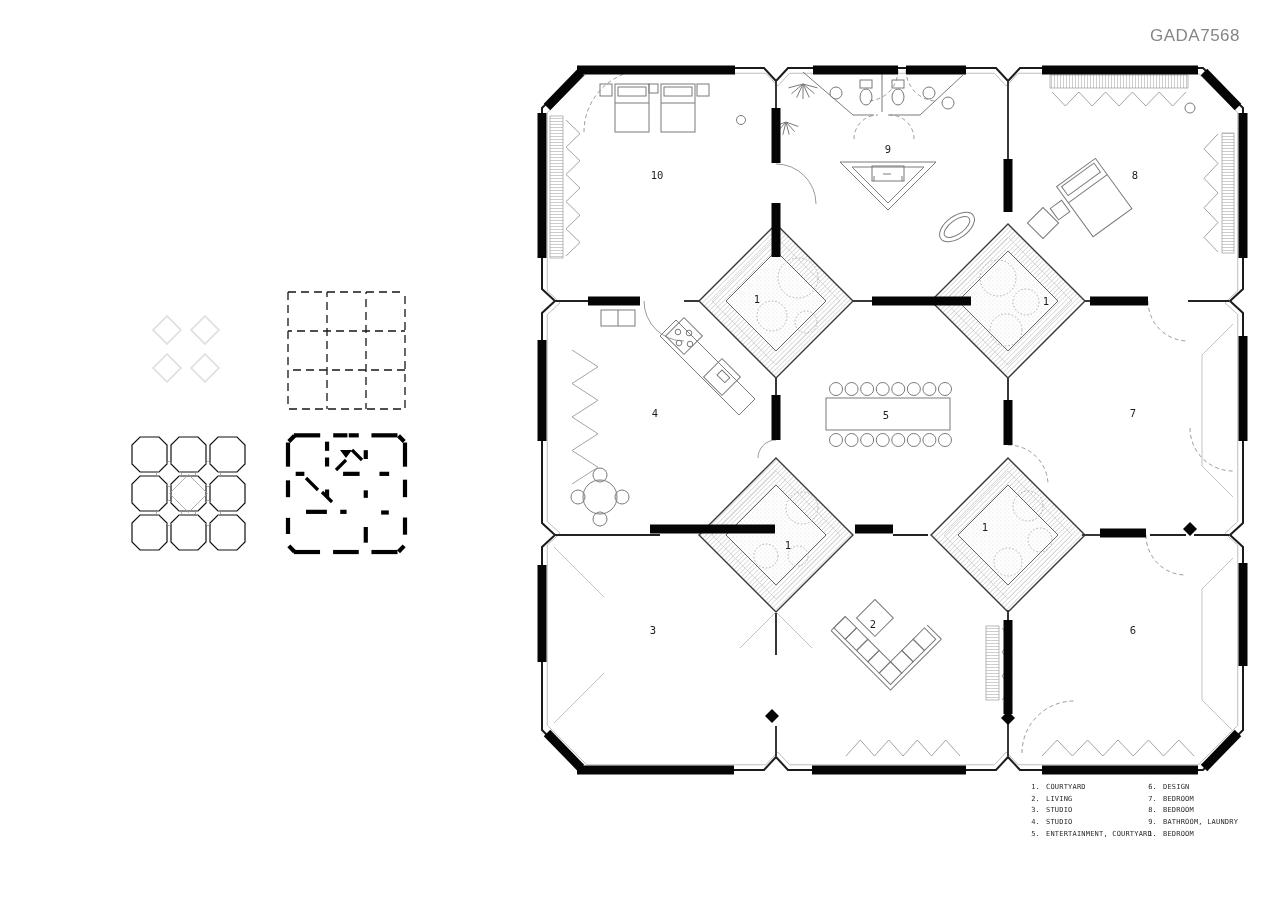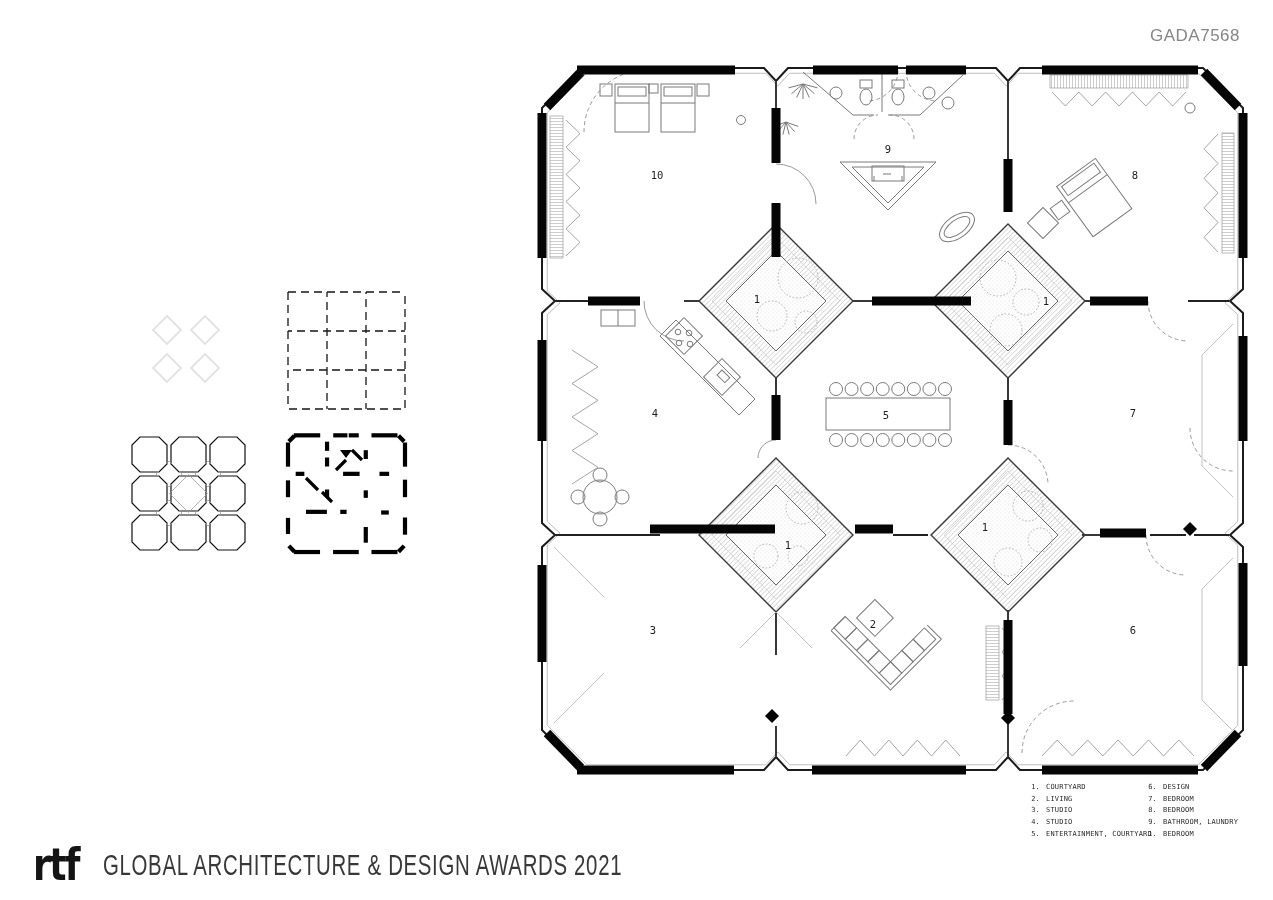--- a/index.html
+++ b/index.html
@@ -424,18 +424,14 @@
           <span class="lg-num">9.</span>
           <span>BATHROOM, LAUNDRY</span>
         </div>
         <div class="lg-row">
           <span class="lg-num">1.</span>
           <span>BEDROOM</span>
         </div>
       </div>
   </div>
 
-  <div class="footer">
-    <div class="rtf-logo">rtf</div>
-    <div class="award-title">GLOBAL ARCHITECTURE &amp; DESIGN AWARDS 2021</div>
-  </div>
 
 </div>
 
 </body></html>

